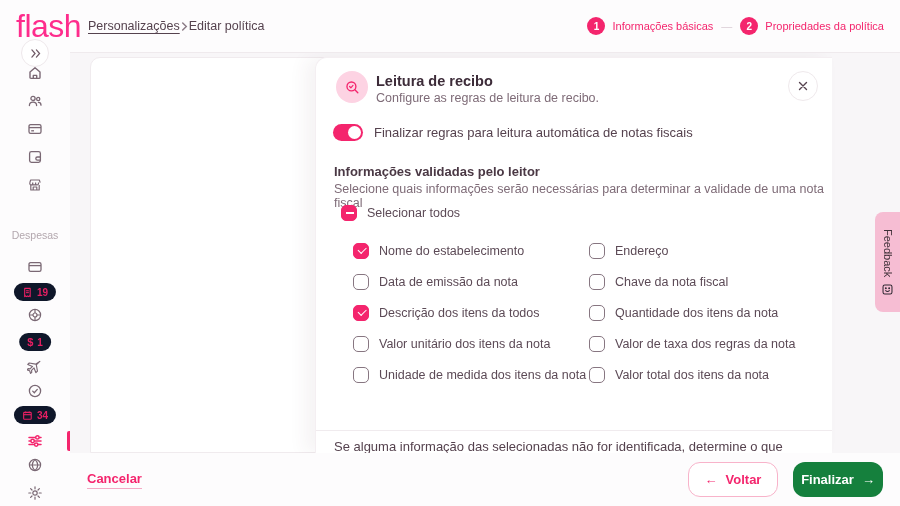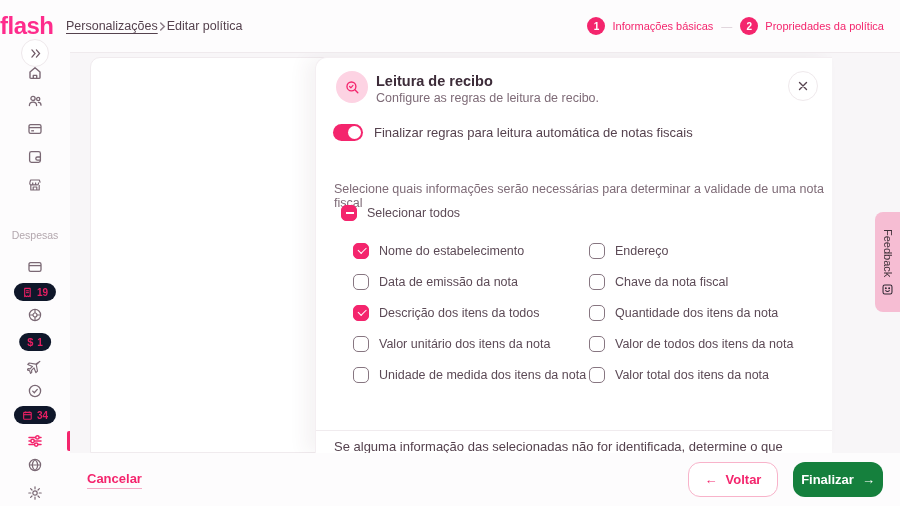--- a/index.html
+++ b/index.html
@@ -5,23 +5,23 @@
   * { margin:0; padding:0; box-sizing:border-box; }
   html,body { width:900px; height:506px; overflow:hidden; }
   body {
     font-family:"Liberation Sans","DejaVu Sans",sans-serif;
     background:#f8f6f8; position:relative; color:#55424e;
   }
 
   
   .header { position:absolute; top:0; left:0; right:0; height:52px; background:#fdfcfd;
             display:flex; align-items:center; z-index:5; }
-  .logo { font-size:24px; font-weight:bold; color:#fe2c8c; letter-spacing:-0.5px;
-          width:62px; }
-  .breadcrumb { display:flex; align-items:center; margin-left:4px; font-size:12.5px; }
+  .logo { font-size:32px; font-weight:normal; color:#fe2c8c; letter-spacing:-0.5px;
+          margin-left:16px; width:62px; }
+  .breadcrumb { display:flex; align-items:center; margin-left:10px; font-size:12.5px; }
   .bc-link { color:#55424e; text-decoration:underline; text-underline-offset:3px; cursor:pointer; }
   .bc-sep { color:#8a7a85; display:flex; align-items:center; }
   .bc-current { color:#55424e; }
   .stepper { margin-left:auto; margin-right:16px; display:flex; align-items:center; gap:8px; }
   .step { display:flex; align-items:center; gap:7px; }
   .step-circle { width:18px; height:18px; border-radius:50%; background:#f4256d; color:#fff;
                  font-size:10px; font-weight:bold; display:flex; align-items:center; justify-content:center; }
   .step-label { font-size:11px; color:#f4256d; }
   .step-dash { color:#d9cbd3; font-size:11px; }
   .header-line { position:absolute; top:52px; left:70px; right:0; height:1px; background:#efeaed; z-index:4; }
@@ -313,20 +313,21 @@
     </span>
   </div>
 
   <div class="toggle-row">
     <div class="toggle on">
       <div class="knob"></div>
     </div>
     <span class="toggle-label">Finalizar regras para leitura automática de notas fiscais</span>
   </div>
 
+  <div class="sec-title">Informações validadas pelo leitor</div>
   <div class="sec-desc">Selecione quais informações serão necessárias para determinar a validade de uma nota fiscal</div>
 
   <div class="chk-item select-all indeterminate">
     <span class="box"></span>
     <span class="chk-label">Selecionar todos</span>
   </div>
 
   <div class="chk-grid">
     <div class="chk-item checked">
       <span class="box"></span>
@@ -351,21 +352,21 @@
     <div class="chk-item">
       <span class="box"></span>
         <span class="chk-label">Quantidade dos itens da nota</span>
     </div>
     <div class="chk-item">
       <span class="box"></span>
         <span class="chk-label">Valor unitário dos itens da nota</span>
     </div>
     <div class="chk-item">
       <span class="box"></span>
-        <span class="chk-label">Valor de todos dos itens da nota</span>
+        <span class="chk-label">Valor de taxa dos regras da nota</span>
     </div>
     <div class="chk-item">
       <span class="box"></span>
         <span class="chk-label">Unidade de medida dos itens da nota</span>
     </div>
     <div class="chk-item">
       <span class="box"></span>
         <span class="chk-label">Valor total dos itens da nota</span>
     </div>
   </div>

